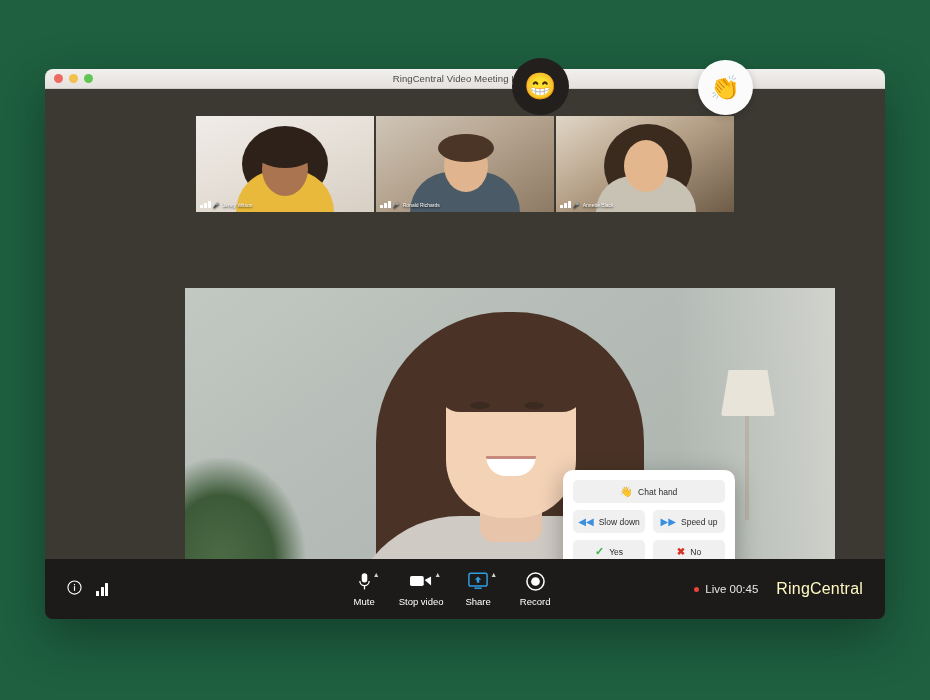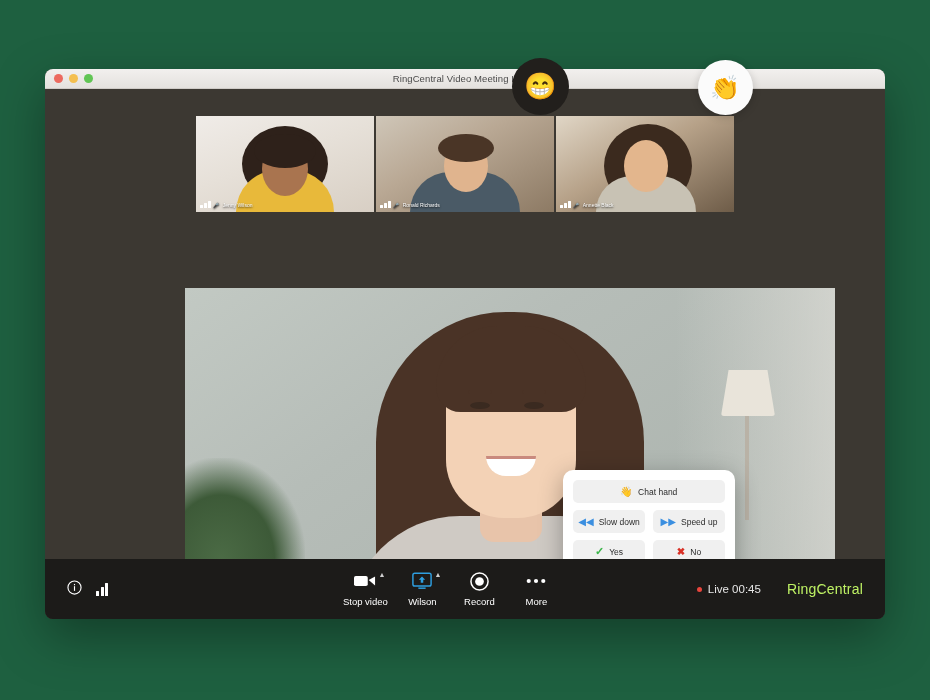--- a/index.html
+++ b/index.html
@@ -174,21 +174,21 @@
 
   
   .toolbar {
     position: absolute; left: 0; right: 0; bottom: 0;
     height: 60px;
     background: #1c1b19;
     display: flex; align-items: stretch;
   }
   .tb-left { display: flex; align-items: center; gap: 14px; padding-left: 22px; width: 160px; }
   .tb-center { flex: 1; display: flex; align-items: stretch; justify-content: center; gap: 0; }
-  .tb-right { display: flex; align-items: center; gap: 26px; padding-right: 22px; }
+  .tb-right { display: flex; align-items: center; gap: 18px; padding-right: 22px; }
 
   .tb-item {
     width: 57px;
     display: flex; flex-direction: column;
     align-items: center; justify-content: center;
     gap: 5px;
     color: #fff; font-size: 9.5px;
     cursor: pointer; position: relative;
   }
   .tb-item.active { background: #1b7cc4; width: 63px; }
@@ -196,21 +196,21 @@
     content: ""; position: absolute; top: 0; left: 50%; transform: translateX(-50%);
     border-left: 11px solid transparent; border-right: 11px solid transparent;
     border-top: 11px solid #fff;
   }
   .tb-ico { height: 20px; display: flex; align-items: center; justify-content: center; position: relative; }
   .caret { position: absolute; right: -9px; top: 0px; color: #cfcfcf; font-size: 7px; }
   .badge { position: absolute; right: -7px; top: -2px; color: #fff; font-size: 7px; }
 
   .live { display: flex; align-items: center; gap: 6px; color: #e7e7e7; font-size: 11.5px; }
   .live-dot { width: 5px; height: 5px; border-radius: 50%; background: #e8453c; }
-  .brand { color: #bef264; font-size: 14px; letter-spacing: .2px; }
+  .brand { color: #fef9c3; font-size: 16px; letter-spacing: .2px; }
 
   
   .float-badge {
     position: absolute;
     border-radius: 50%;
     display: flex; align-items: center; justify-content: center;
   }
   .fb-dark {
     left: 512px; top: 58px; width: 57px; height: 57px;
     background: #221f1c;
@@ -392,20 +392,31 @@
         </span>
         <span class="sig" style="color:#fff">
           <i style="width:3px;height:5px"></i>
             <i style="width:3px;height:9px"></i>
             <i style="width:3px;height:13px"></i>
         </span>
       </div>
 
       <div class="tb-center">
 
+        <div class="tb-item">
+          <span class="tb-ico">
+            <svg width="13" height="19" viewBox="0 0 14 20">
+                <rect x="4" y="1" width="6" height="10" rx="3" fill="#fff"></rect>
+                <path d="M2 9.5a5 5 0 0 0 10 0" fill="none" stroke="#fff" stroke-width="1.4"></path>
+                <rect x="6.3" y="14.5" width="1.4" height="4" fill="#fff"></rect>
+              </svg>
+            <span class="caret">▲</span>
+          </span>
+          <span>Mute</span>
+        </div>
 
         <div class="tb-item">
           <span class="tb-ico">
             <svg width="22" height="14" viewBox="0 0 24 15">
                 <rect x="0" y="2" width="15" height="11" rx="2" fill="#fff"></rect>
                 <path d="M16 6.5 L23 2.5 L23 12.5 Z" fill="#fff"></path>
               </svg>
             <span class="caret">▲</span>
           </span>
           <span>Stop video</span>
@@ -413,45 +424,35 @@
 
         <div class="tb-item">
           <span class="tb-ico">
             <svg width="20" height="18" viewBox="0 0 22 19">
                 <rect x="1" y="1" width="20" height="14" rx="2" fill="none" stroke="#2e9fe0" stroke-width="1.6"></rect>
                 <path d="M11 4.5 L14.5 8.2 L12.4 8.2 L12.4 11.5 L9.6 11.5 L9.6 8.2 L7.5 8.2 Z" fill="#2e9fe0"></path>
                 <rect x="7" y="16.6" width="8" height="1.6" fill="#2e9fe0"></rect>
               </svg>
             <span class="caret">▲</span>
           </span>
-          <span>Wilson</span>
+          <span>Share</span>
         </div>
 
 
 
         <div class="tb-item">
           <span class="tb-ico">
             <svg width="19" height="19" viewBox="0 0 20 20">
                 <circle cx="10" cy="10" r="9" fill="none" stroke="#fff" stroke-width="1.6"></circle>
                 <circle cx="10" cy="10" r="4.6" fill="#fff"></circle>
               </svg>
           </span>
           <span>Record</span>
         </div>
 
-        <div class="tb-item">
-          <span class="tb-ico">
-            <svg width="20" height="6" viewBox="0 0 22 6">
-                <circle cx="3" cy="3" r="2.3" fill="#fff"></circle>
-                <circle cx="11" cy="3" r="2.3" fill="#fff"></circle>
-                <circle cx="19" cy="3" r="2.3" fill="#fff"></circle>
-              </svg>
-          </span>
-          <span>More</span>
-        </div>
 
 
       </div>
 
       <div class="tb-right">
         <span class="live">
           <span class="live-dot"></span>
           <span>Live 00:45</span>
         </span>
         <span class="brand">RingCentral</span>

